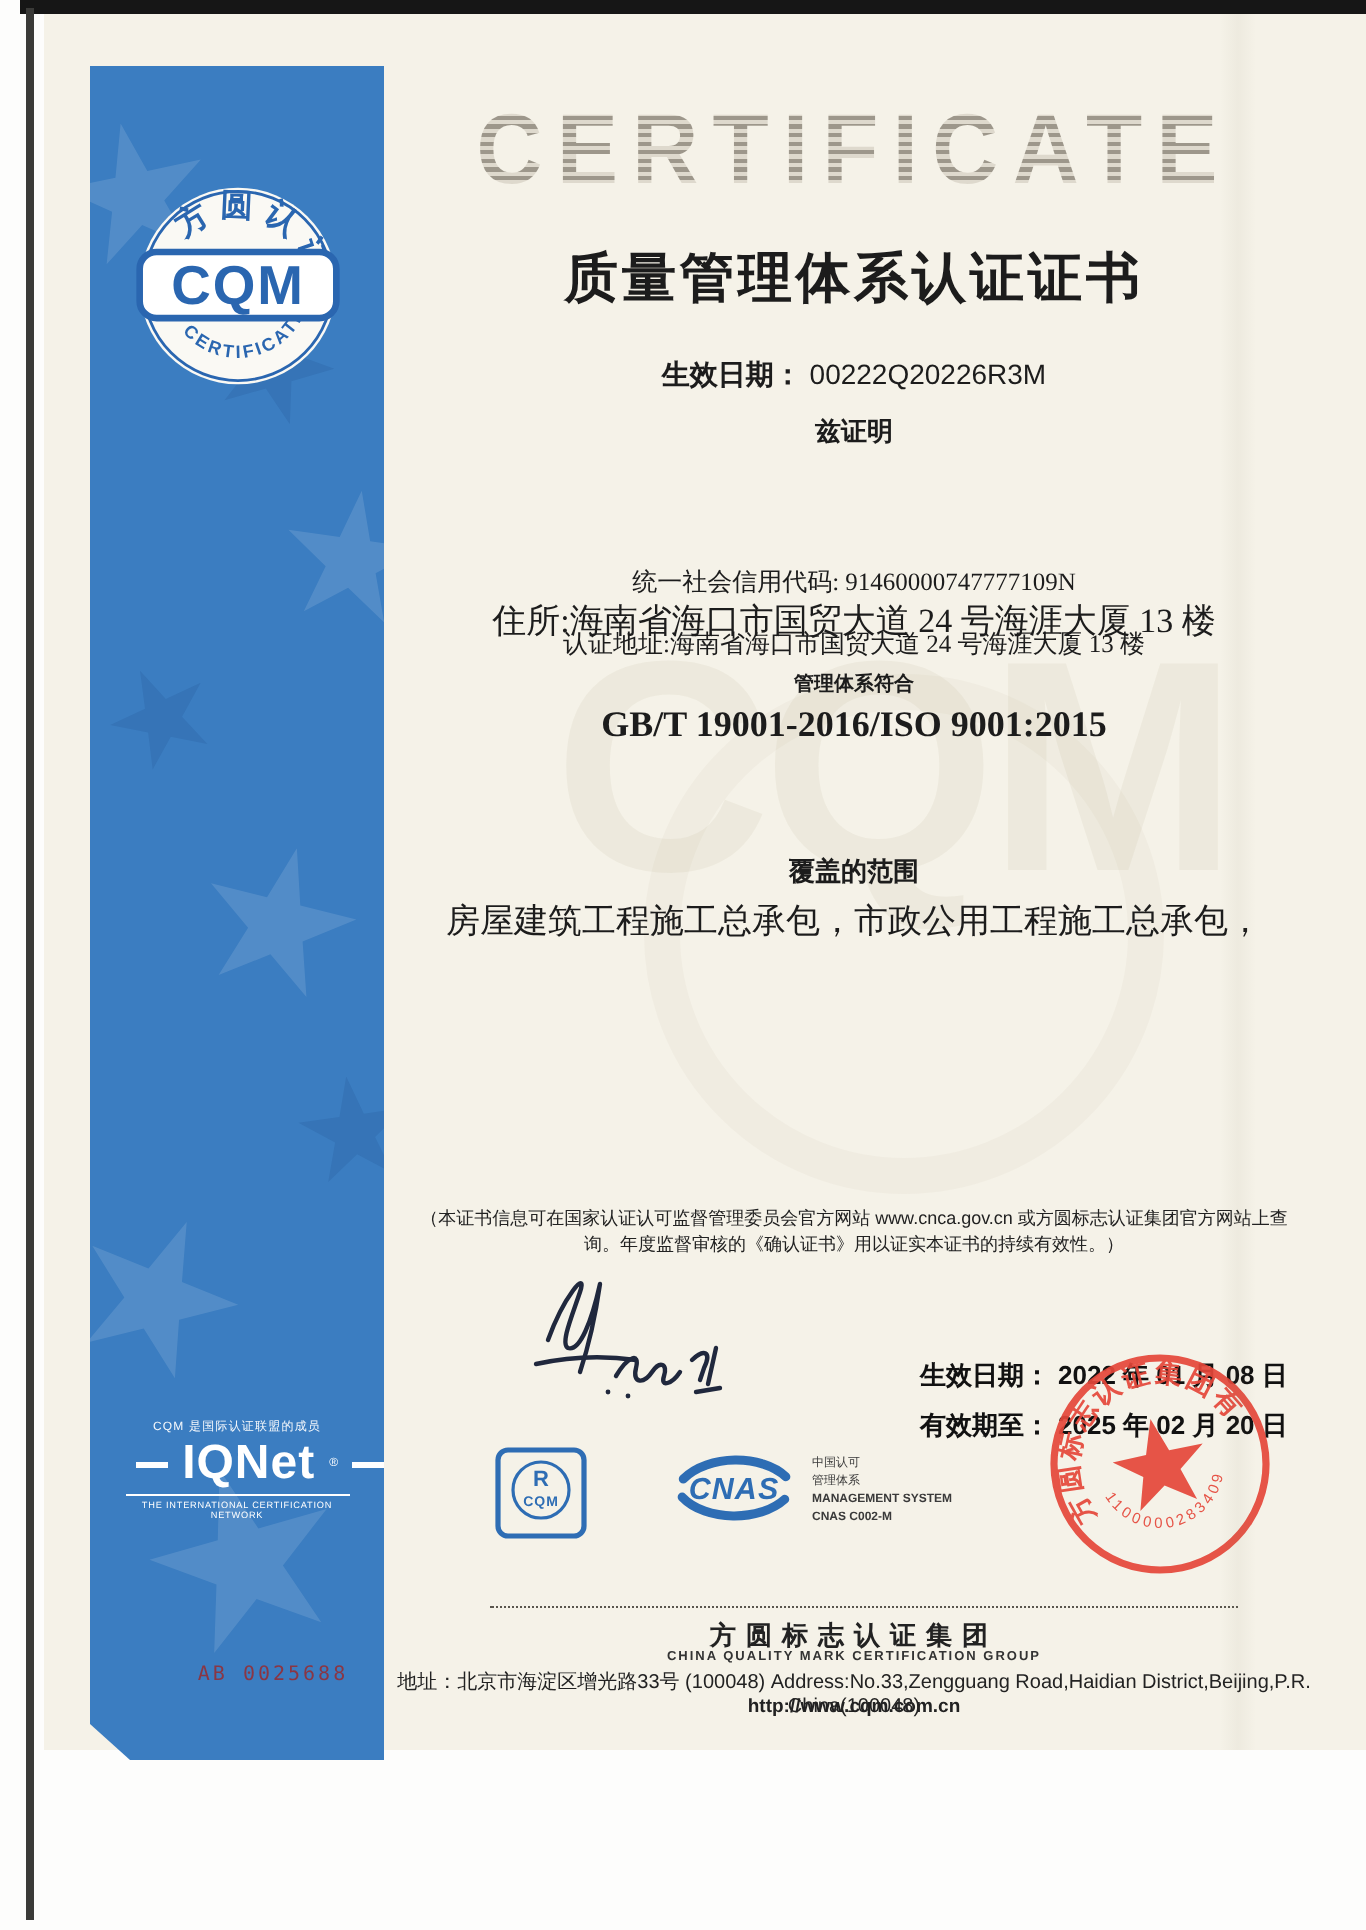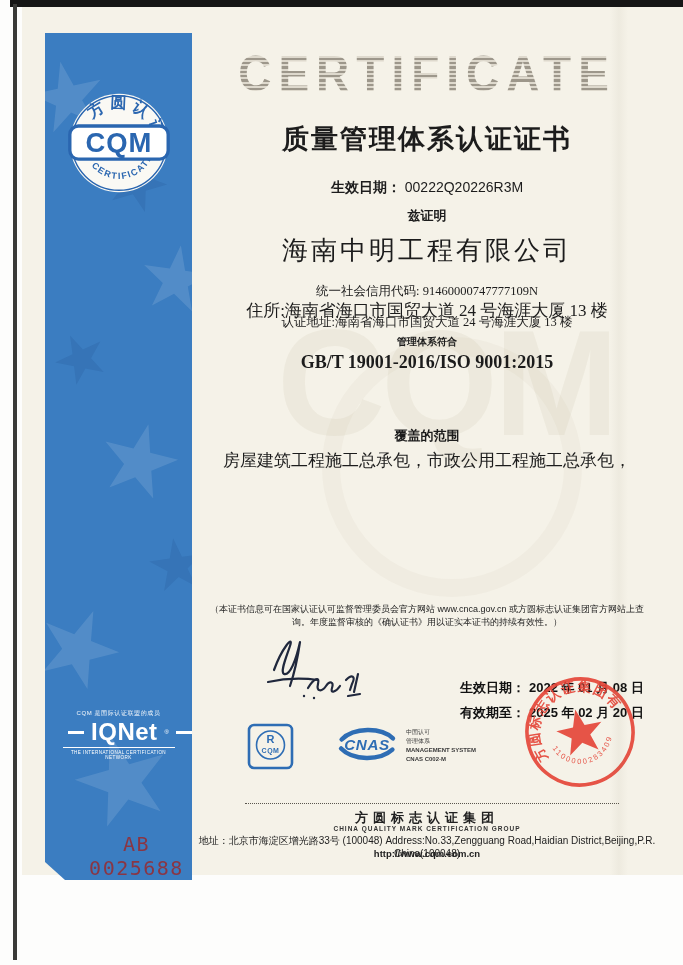--- a/index.html
+++ b/index.html
@@ -28,21 +28,21 @@
 
   .iqnet { position:absolute; top:676px; left:0; width:100%; text-align:center; color:#ffffff; }
   .iqnet-tag { font-size:6px; letter-spacing:0.6px; opacity:0.95; }
   .iqnet-row { display:flex; align-items:center; justify-content:flex-end; gap:7px; margin-top:2px; }
   .iqnet-dash { width:16px; height:3px; background:#ffffff; }
   .iqnet-name { font-size:24px; font-weight:bold; letter-spacing:0.5px; line-height:1; }
   .iqnet-reg { font-size:6px; vertical-align:top; }
   .iqnet-sub { margin:3px auto 0; width:112px; border-top:1.5px solid #fff; padding-top:2px;
                font-size:4.6px; letter-spacing:0.4px; }
   .serial { position:absolute; top:799px; left:0; width:100%; text-align:center;
-            font-family:"DejaVu Sans Mono", monospace; font-size:20px; letter-spacing:1.5px;
+            font-family:"DejaVu Sans Mono", monospace; font-size:10px; letter-spacing:1.5px;
             color:#8a3644;padding-left:36px; }
 
   
   .wm-letters { position:absolute; left:255px; top:290px; font-size:150px; font-weight:800;
                 letter-spacing:-4px; color:rgba(185,175,143,0.13); font-family:"Liberation Sans",sans-serif; }
   .wm-ring { position:absolute; left:300px; top:330px; width:260px; height:260px; border-radius:50%;
              border:18px solid rgba(185,175,143,0.07); }
 
   
   .line { position:absolute; left:170px; width:470px; text-align:center; color:#1c1c1c; }
@@ -146,21 +146,20 @@
     </div>
 
     <div class="line emb-title">CERTIFICATE</div>
     <div class="line title-cn">质量管理体系认证证书</div>
     <div class="line certno">
       <span class="lbl">生效日期：</span>
       <span>00222Q20226R3M</span>
     </div>
     <div class="line attest">兹证明</div>
 
-    <div class="line company">海南中明工程有限公司</div>
     <div class="line credit">统一社会信用代码: 91460000747777109N</div>
     <div class="line addr1">住所:海南省海口市国贸大道 24 号海涯大厦 13 楼</div>
     <div class="line addr2">认证地址:海南省海口市国贸大道 24 号海涯大厦 13 楼</div>
 
     <div class="line std-head">管理体系符合</div>
     <div class="line std1">GB/T 19001-2016/ISO 9001:2015</div>
 
     <div class="line scope-head">覆盖的范围</div>
     <div class="line scope1">房屋建筑工程施工总承包，市政公用工程施工总承包，</div>
 

